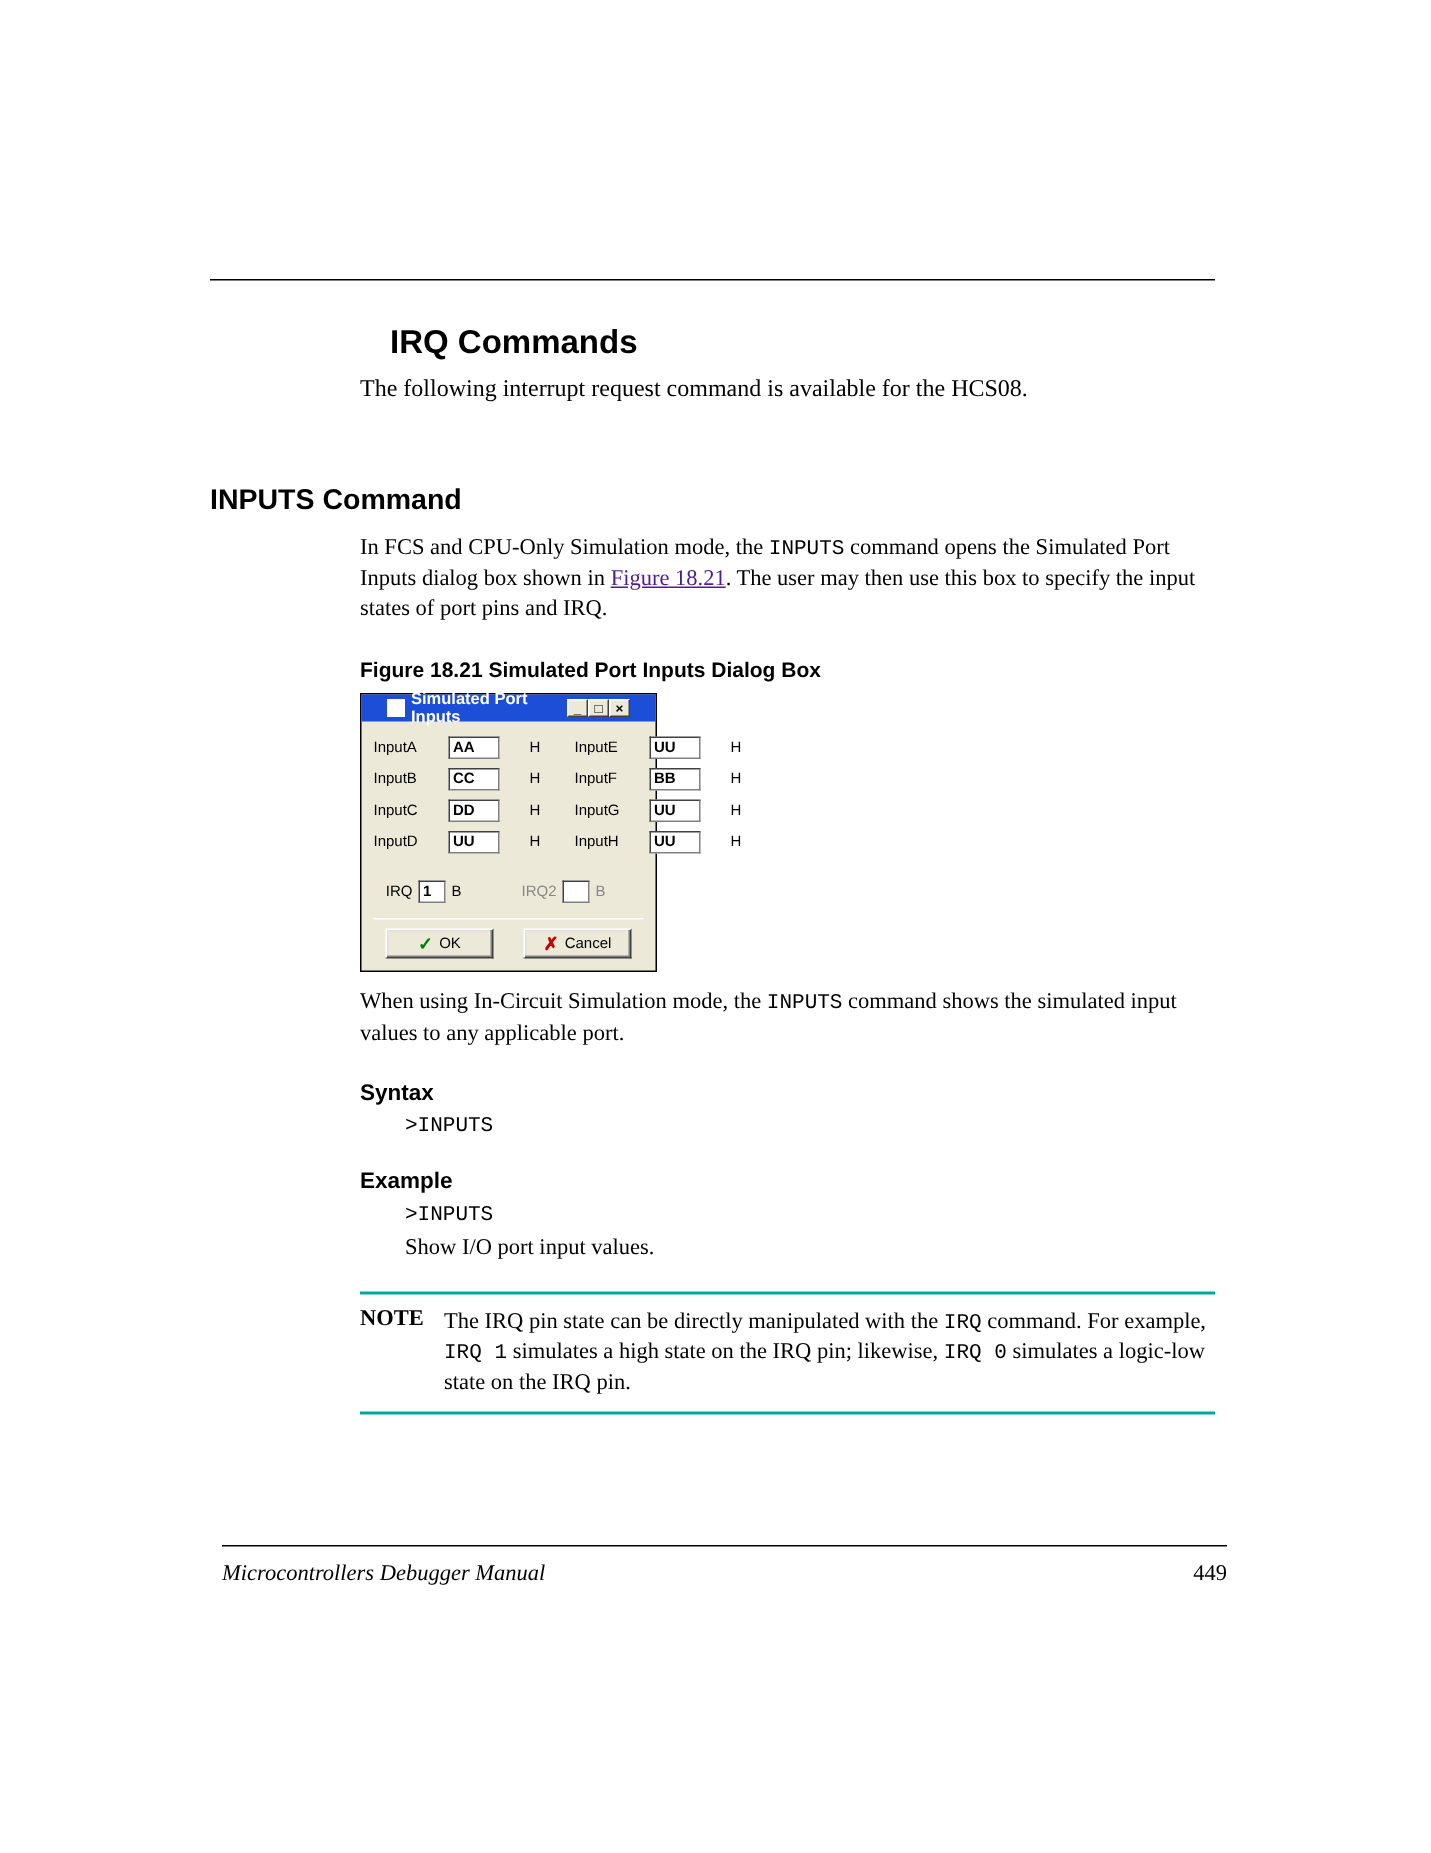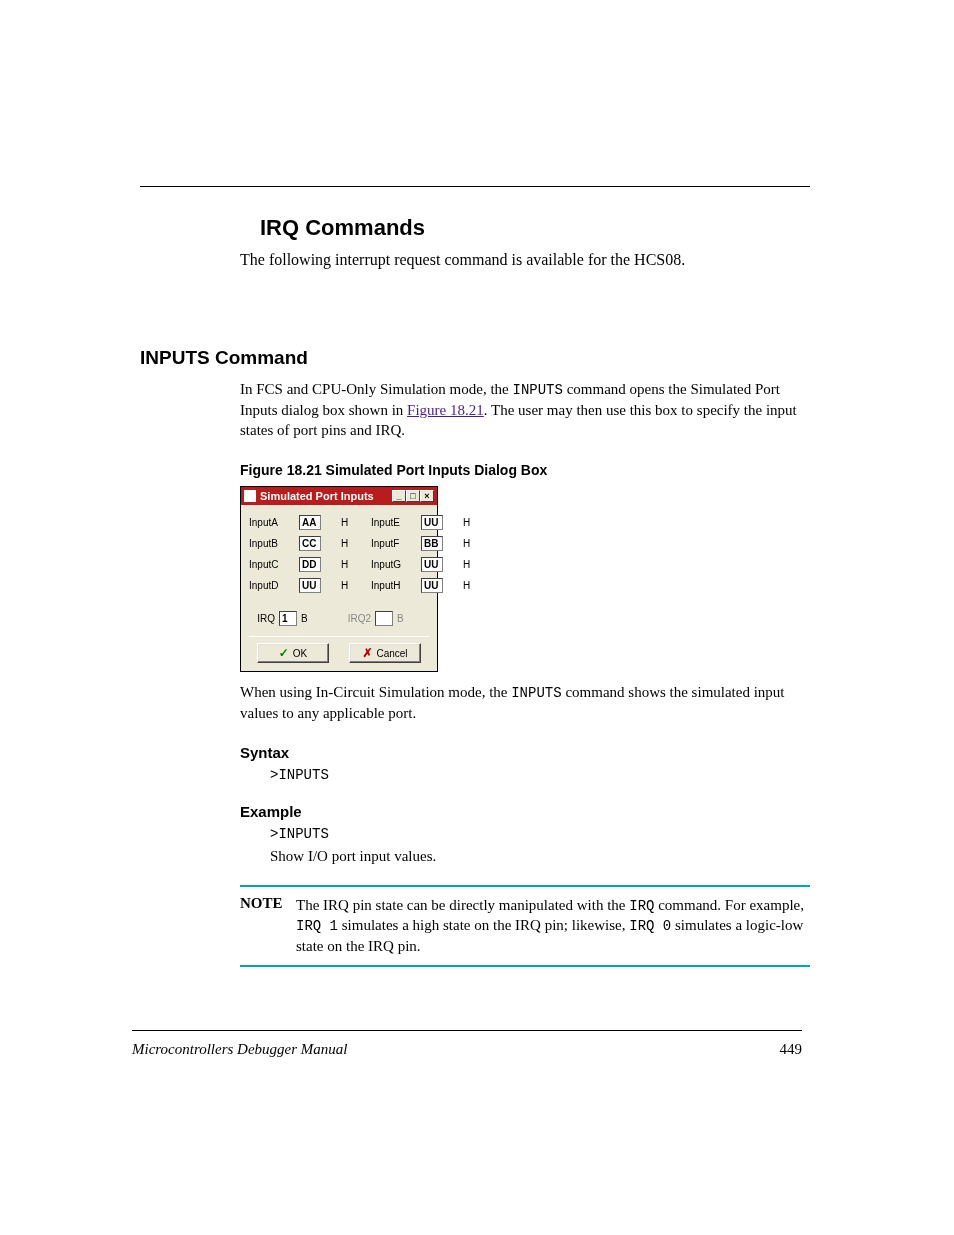--- a/index.html
+++ b/index.html
@@ -5,56 +5,56 @@
   * { box-sizing: border-box; margin: 0; padding: 0; }
   html, body { width: 954px; height: 1235px; background: #fff; }
   body { font-family: "Times New Roman", Times, serif; font-size: 15px; color: #000; position: relative; }
   .page { position: absolute; left: 140px; top: 180px; width: 670px; }
   .hdr { text-align: right; }
   .hdr .chap { font-family: Arial, Helvetica, sans-serif; font-weight: bold; font-size: 16px; }
   .hdr .sect { font-family: "Times New Roman", Times, serif; font-style: italic; font-size: 15px; margin-top: 2px; }
   .hdr-rule { height: 1px; background: #000; margin-top: 6px; }
   .h2 { font-family: Arial, Helvetica, sans-serif; font-weight: bold; font-size: 22px; margin-top: 28px; margin-left: 120px; }
   .intro { margin-top: 10px; margin-left: 100px; font-size: 16px; }
-  .h3 { font-family: Arial, Helvetica, sans-serif; font-weight: bold; font-size: 19px; margin-top: 78px; }
+  .h3 { font-family: Arial, Helvetica, sans-serif; font-weight: bold; font-size: 19px; margin-top: 54px; }
   .para { margin-top: 10px; margin-left: 100px; font-size: 15px; line-height: 1.35; }
   .mono { font-family: "Courier New", monospace; font-size: 14px; }
   .link { color: #4c1d95; text-decoration: underline; cursor: pointer; }
   .fig-cap { font-family: Arial, Helvetica, sans-serif; font-weight: bold; font-size: 14px; margin-top: 22px; margin-left: 100px; }
   .dialog-wrap { margin-top: 8px; margin-left: 100px; }
   .dialog { width: 198px; border: 1px solid #000; font-family: "MS Sans Serif", Arial, sans-serif; font-size: 10px; background: #ece9d8; }
-  .titlebar { display: flex; align-items: center; background: #b91c1c; color: #fff; font-weight: bold; padding: 2px 3px; height: 18px; }
+  .titlebar { display: flex; align-items: center; background: #1d4ed8; color: #fff; font-weight: bold; padding: 2px 17px; height: 18px; }
   .titlebar .ico { width: 12px; height: 12px; background: #fff; border: 1px solid #fff; margin-right: 4px; }
   .titlebar .ttl { flex: 1; font-size: 11px; }
   .sysbtns { display: flex; gap: 0; }
   .sysbtn { width: 14px; height: 12px; background: #ece9d8; border: 1px solid #fff; border-right-color: #404040; border-bottom-color: #404040; display: flex; align-items: center; justify-content: center; font-size: 9px; font-family: Arial; color: #000; line-height: 1; }
   .body-area { padding: 10px 8px 8px 8px; }
   .cols { display: flex; gap: 22px; }
   .col { display: flex; flex-direction: column; gap: 6px; }
   .inp-row { display: flex; align-items: center; gap: 20px; }
   .inp-label { width: 30px; text-align: left; font-size: 10px; }
-  .inp-field { width: 22px; height: 15px; border: 1px solid #808080; border-top-color: #404040; border-left-color: #404040; background: #fff; font-size: 10px; font-weight: bold; padding: 1px 2px; font-family: "MS Sans Serif", Arial, sans-serif; }
+  .inp-field { width: 34px; height: 15px; border: 1px solid #808080; border-top-color: #404040; border-left-color: #404040; background: #fff; font-size: 10px; font-weight: bold; padding: 1px 2px; font-family: "MS Sans Serif", Arial, sans-serif; }
   .inp-suffix { width: 8px; text-align: left; font-size: 10px; }
   .disabled { color: #888; }
   .irq-row { display: flex; gap: 36px; margin-top: 18px; }
   .irq-block { display: flex; align-items: center; gap: 4px; }
   .irq-label { width: 26px; text-align: right; font-size: 10px; }
   .irq-field { width: 18px; height: 15px; border: 1px solid #808080; border-top-color: #404040; border-left-color: #404040; background: #fff; font-size: 10px; font-weight: bold; padding: 1px 2px; }
   .btn-row { display: flex; gap: 20px; margin-top: 10px; border-top: 1px solid #fff; padding-top: 6px; justify-content: center; }
   .dbtn { width: 72px; height: 20px; border: 1px solid #404040; border-top-color: #fff; border-left-color: #fff; background: #ece9d8; display: flex; align-items: center; justify-content: center; gap: 4px; font-size: 10px; cursor: default; box-shadow: inset -1px -1px 0 #808080, inset 1px 1px 0 #dfdfdf; }
   .check { color: #008000; font-weight: bold; font-size: 12px; }
   .cross { color: #c00000; font-weight: bold; font-size: 12px; }
   .h4 { font-family: Arial, Helvetica, sans-serif; font-weight: bold; font-size: 15px; margin-top: 20px; margin-left: 100px; }
   .code-indent { margin-left: 130px; margin-top: 6px; }
   .desc-indent { margin-left: 130px; margin-top: 6px; font-size: 15px; }
   .note-hr { height: 2px; background: #00a99d; margin-top: 20px; margin-left: 100px; }
   .note-row { display: flex; margin-top: 8px; margin-left: 100px; }
   .note-label { font-weight: bold; font-family: "Times New Roman", serif; width: 56px; flex-shrink: 0; font-size: 15px; }
   .note-body { font-size: 15px; line-height: 1.35; }
-  .footer { position: absolute; left: 132px; width: 670px; top: 1030px; }
+  .footer { position: absolute; left: 148px; width: 670px; top: 1030px; }
   .foot-rule { height: 1px; background: #000; }
   .foot-row { display: flex; justify-content: space-between; margin-top: 10px; }
   .foot-left { font-style: italic; font-size: 15px; }
   .foot-right { font-size: 15px; }
 </style>
 </head>
 <body>
 
 <div class="page">
   <div class="hdr">

